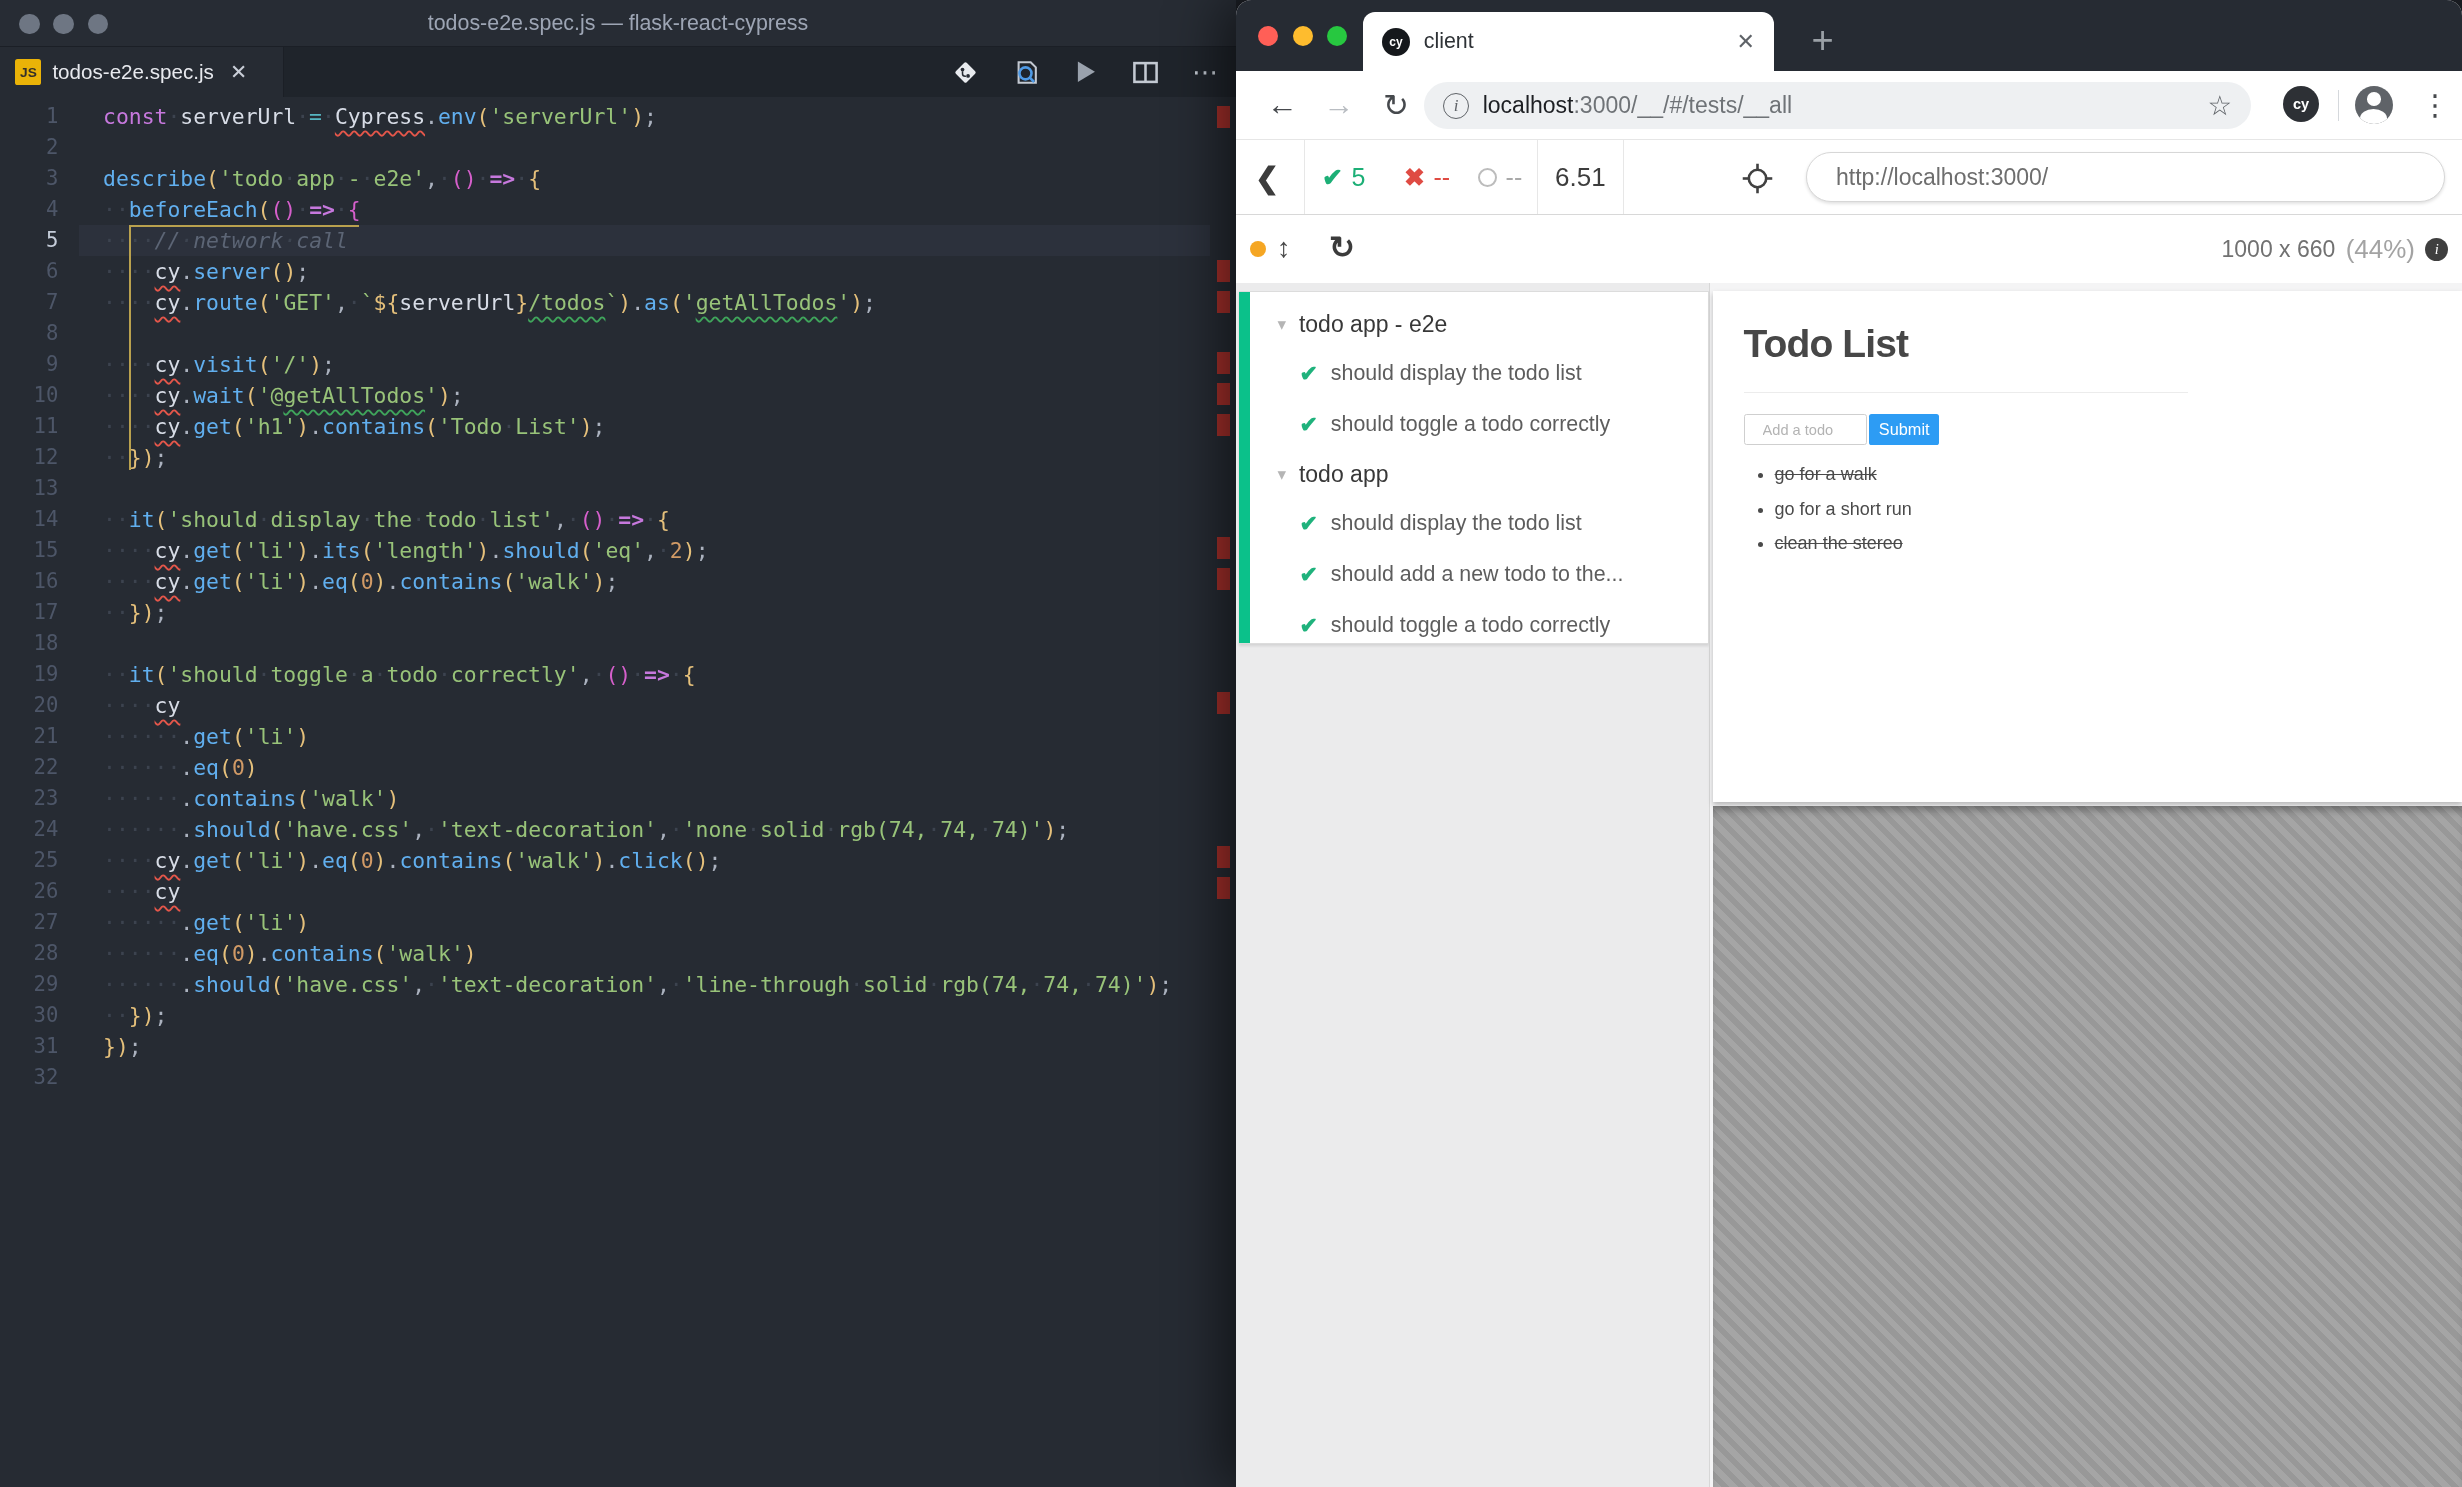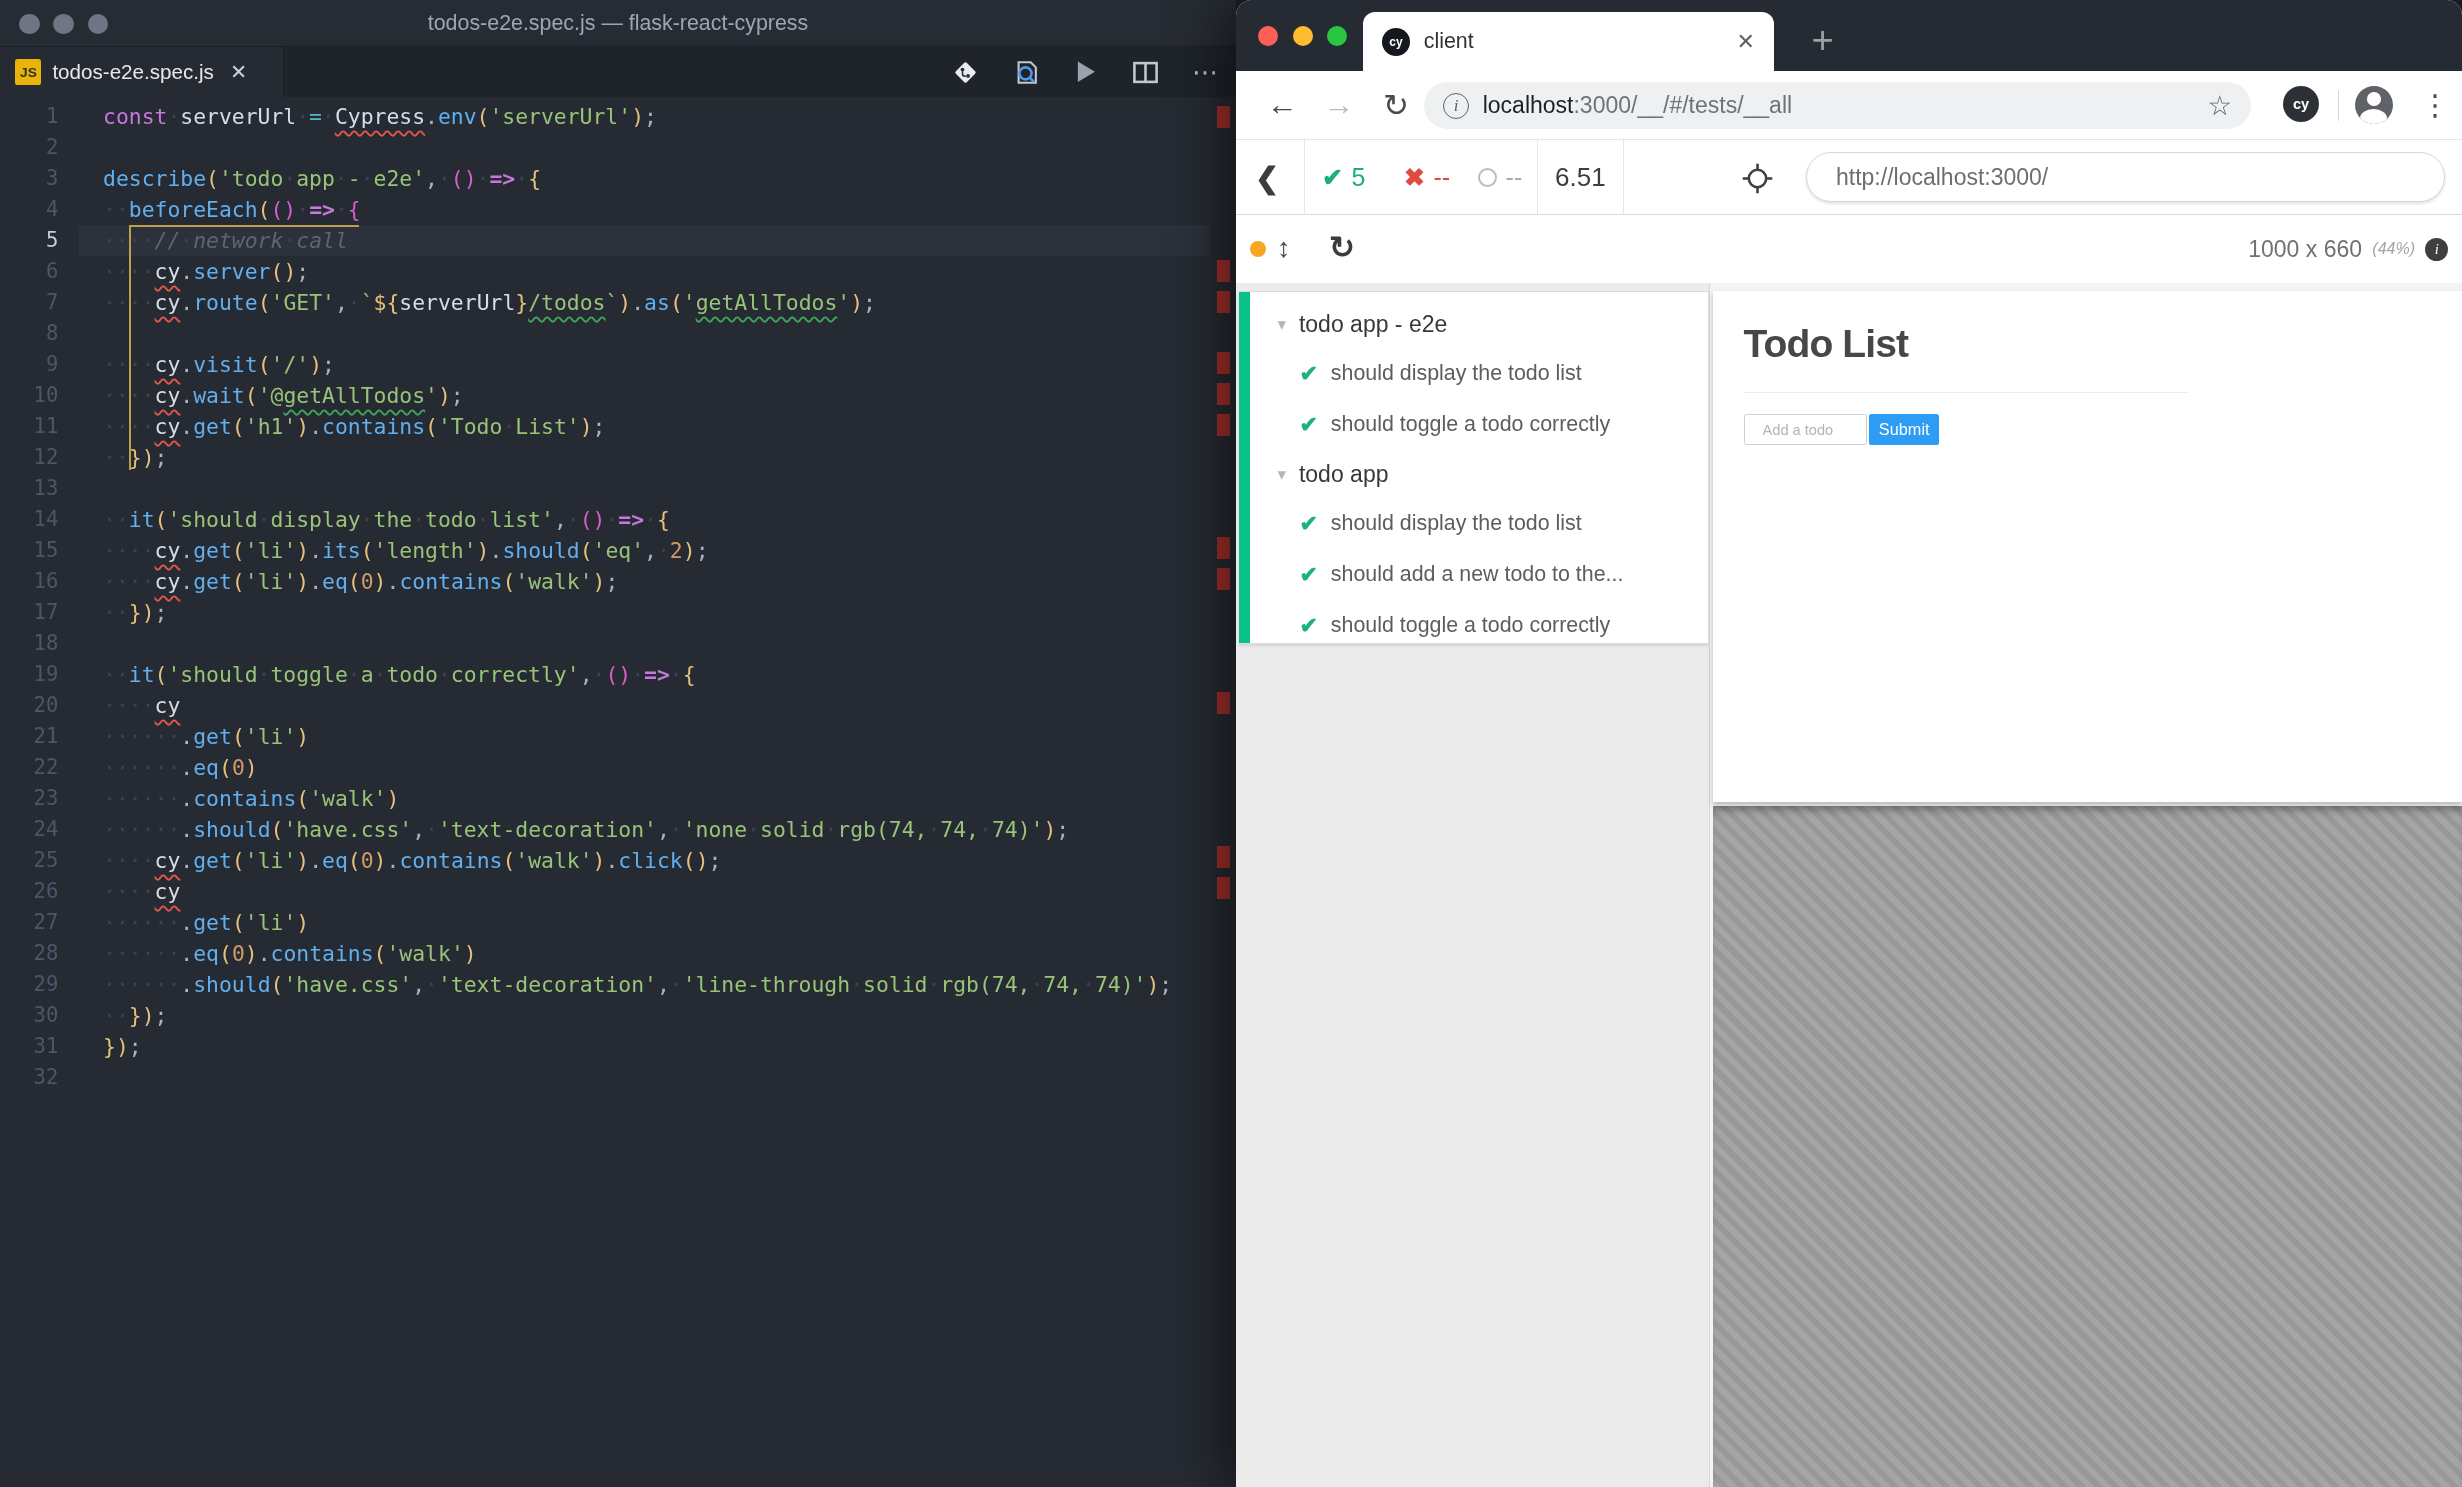--- a/index.html
+++ b/index.html
@@ -70,21 +70,21 @@
   .s-pass{left:86px;color:#1caf76;} .s-fail{left:168px;color:#df4b43;} .s-pend{left:242px;color:#a9a9a9;}
   .ringo{width:19px;height:19px;border:2.6px solid #bcbcbc;border-radius:50%;}
   .duration{position:absolute;left:319px;top:0;height:100%;display:flex;align-items:center;font-size:26px;color:#3d3d3d;}
   .viewport-sel{position:absolute;left:505px;top:22px;}
   .cy-url{position:absolute;left:570px;top:12px;width:639px;height:50px;background:#fff;border:0.9px solid #d7d7d7;border-radius:25px;box-shadow:0 1.7px 3.4px rgba(0,0,0,.12);display:flex;align-items:center;padding:0 29px;font-size:23px;color:#6e6e6e;white-space:nowrap;overflow:hidden;text-align:center;}
   .cy-subbar{position:absolute;left:0;top:215px;width:100%;height:68px;background:#fff;}
   .odot{position:absolute;left:13.7px;top:26px;width:16.3px;height:16.3px;border-radius:50%;background:#f5a623;}
   .updown{position:absolute;left:41px;top:17px;font-size:27.4px;color:#4a4a4a;}
   .cy-reload{position:absolute;left:93px;top:13.7px;font-size:31px;color:#3b3b3b;font-weight:bold;}
   .size-group{position:absolute;right:13.7px;top:0;height:100%;display:flex;align-items:center;gap:10.3px;}
-  .vp-size{font-size:23px;color:#717171;} .vp-zoom{font-size:16px;color:#a3a3a3;font-style:italic;}
+  .vp-size{font-size:23px;color:#717171;} .vp-zoom{font-size:26px;color:#a3a3a3;}
   .info-f{width:23px;height:23px;border-radius:50%;background:#3f3f3f;color:#fff;font-size:14.6px;font-family:"Liberation Serif",serif;font-style:italic;display:flex;align-items:center;justify-content:center;}
   .cy-content{position:absolute;left:0;top:283px;right:0;bottom:0;}
   .cy-left{position:absolute;left:0;top:0;width:473px;height:100%;background:#ebebec;}
   .reporter{position:absolute;left:3.4px;top:7.7px;width:470px;height:353px;background:#fff;border:0.9px solid #dcdcdc;border-left:none;box-shadow:0 1.7px 2.6px rgba(0,0,0,.1);padding-top:8.6px;}
   .greenbar{position:absolute;left:0;top:0;width:11px;height:100%;background:#0bc18a;}
   .suite-row{height:48px;display:flex;align-items:center;padding-left:38px;gap:13px;}
   .suite-row .tri{color:#b5b5b5;font-size:17px;}
   .suite-row .st-t{color:#383838;font-size:23px;}
   .test-row{height:51px;display:flex;align-items:center;padding-left:60px;gap:13px;}
   .test-row .tck{color:#1fb27c;font-size:22px;font-weight:bold;}
@@ -347,19 +347,24 @@
     </div>
     <div class="cy-right">
       <div class="aut-frame">
         <div class="todo-app">
           <h1>Todo List</h1>
           <hr class="todo-hr">
           <div class="todo-form">
             <input class="todo-input" placeholder="Add a todo" style="">
             <button class="todo-submit">Submit</button>
           </div>
+          <ul class="todo-list" id="todo-list">
+              <li class="done">go for a walk</li>
+              <li class="">go for a short run</li>
+              <li class="done">clean the stereo</li>
+            </ul>
         </div>
       </div>
       <div class="stripes"></div>
     </div>
   </div>
 </div>
 
 
 </body></html>

